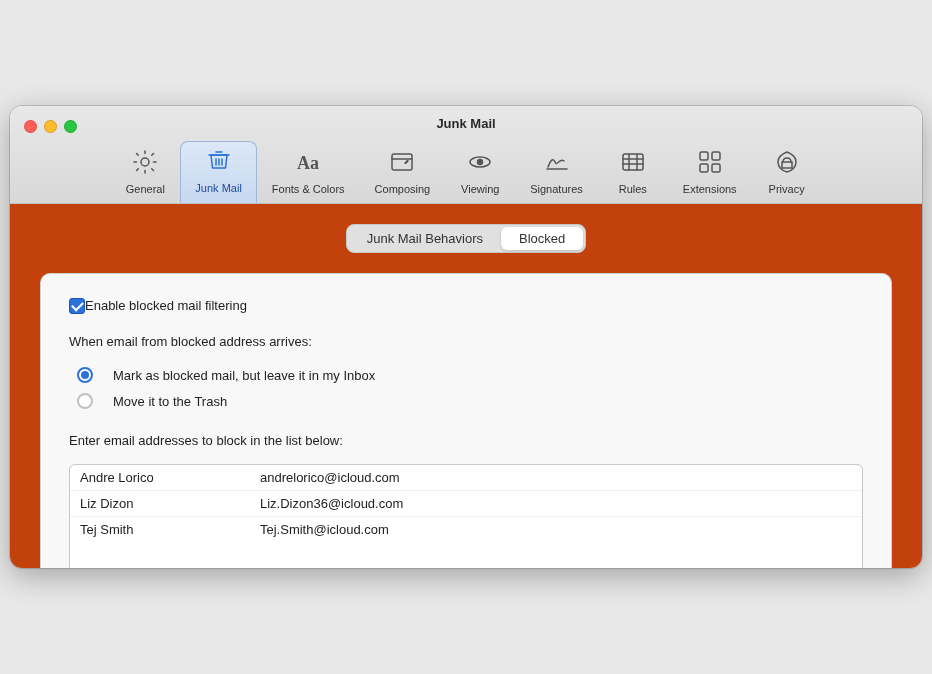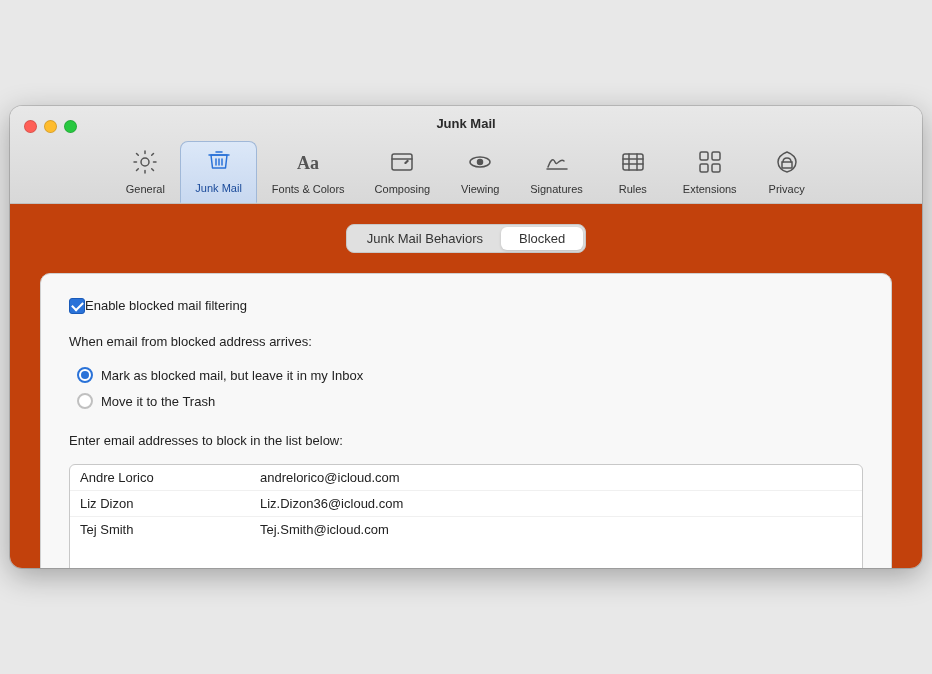--- a/index.html
+++ b/index.html
@@ -201,21 +201,21 @@
       display: flex;
       flex-direction: column;
       gap: 10px;
       margin-left: 8px;
       margin-top: 2px;
     }
 
     .radio-row {
       display: flex;
       align-items: center;
-      gap: 8px;
+      gap: 20px;
       cursor: pointer;
     }
 
     .radio-custom {
       width: 16px;
       height: 16px;
       border-radius: 50%;
       border: 2px solid #c0c0c0;
       display: flex;
       align-items: center;

